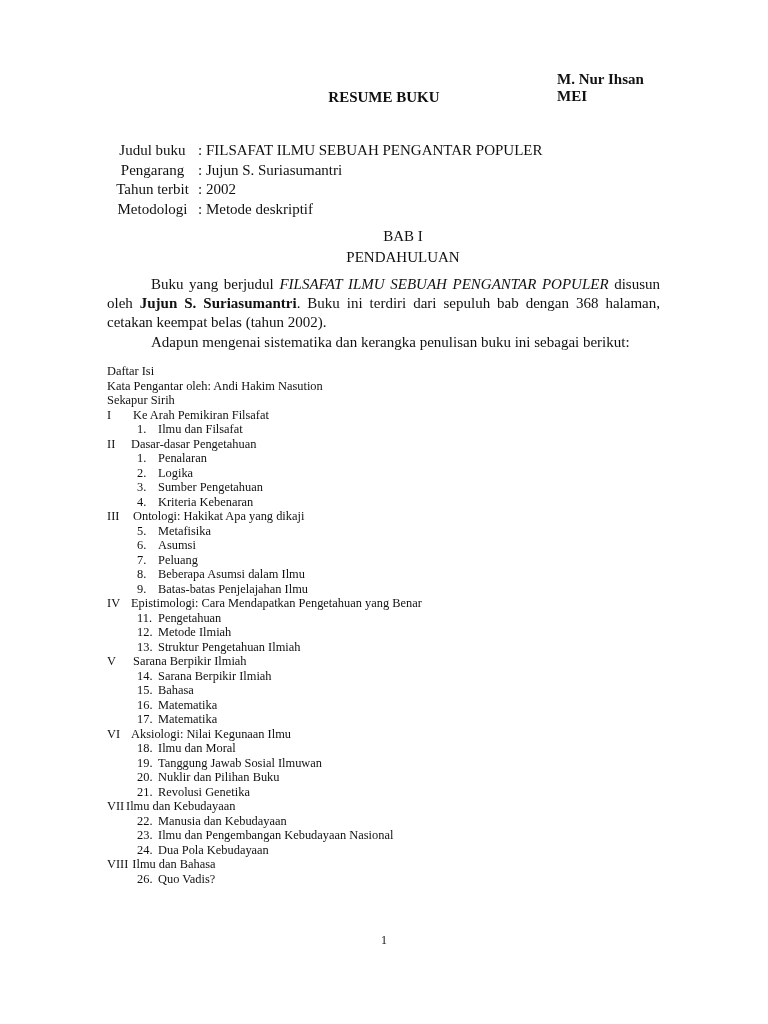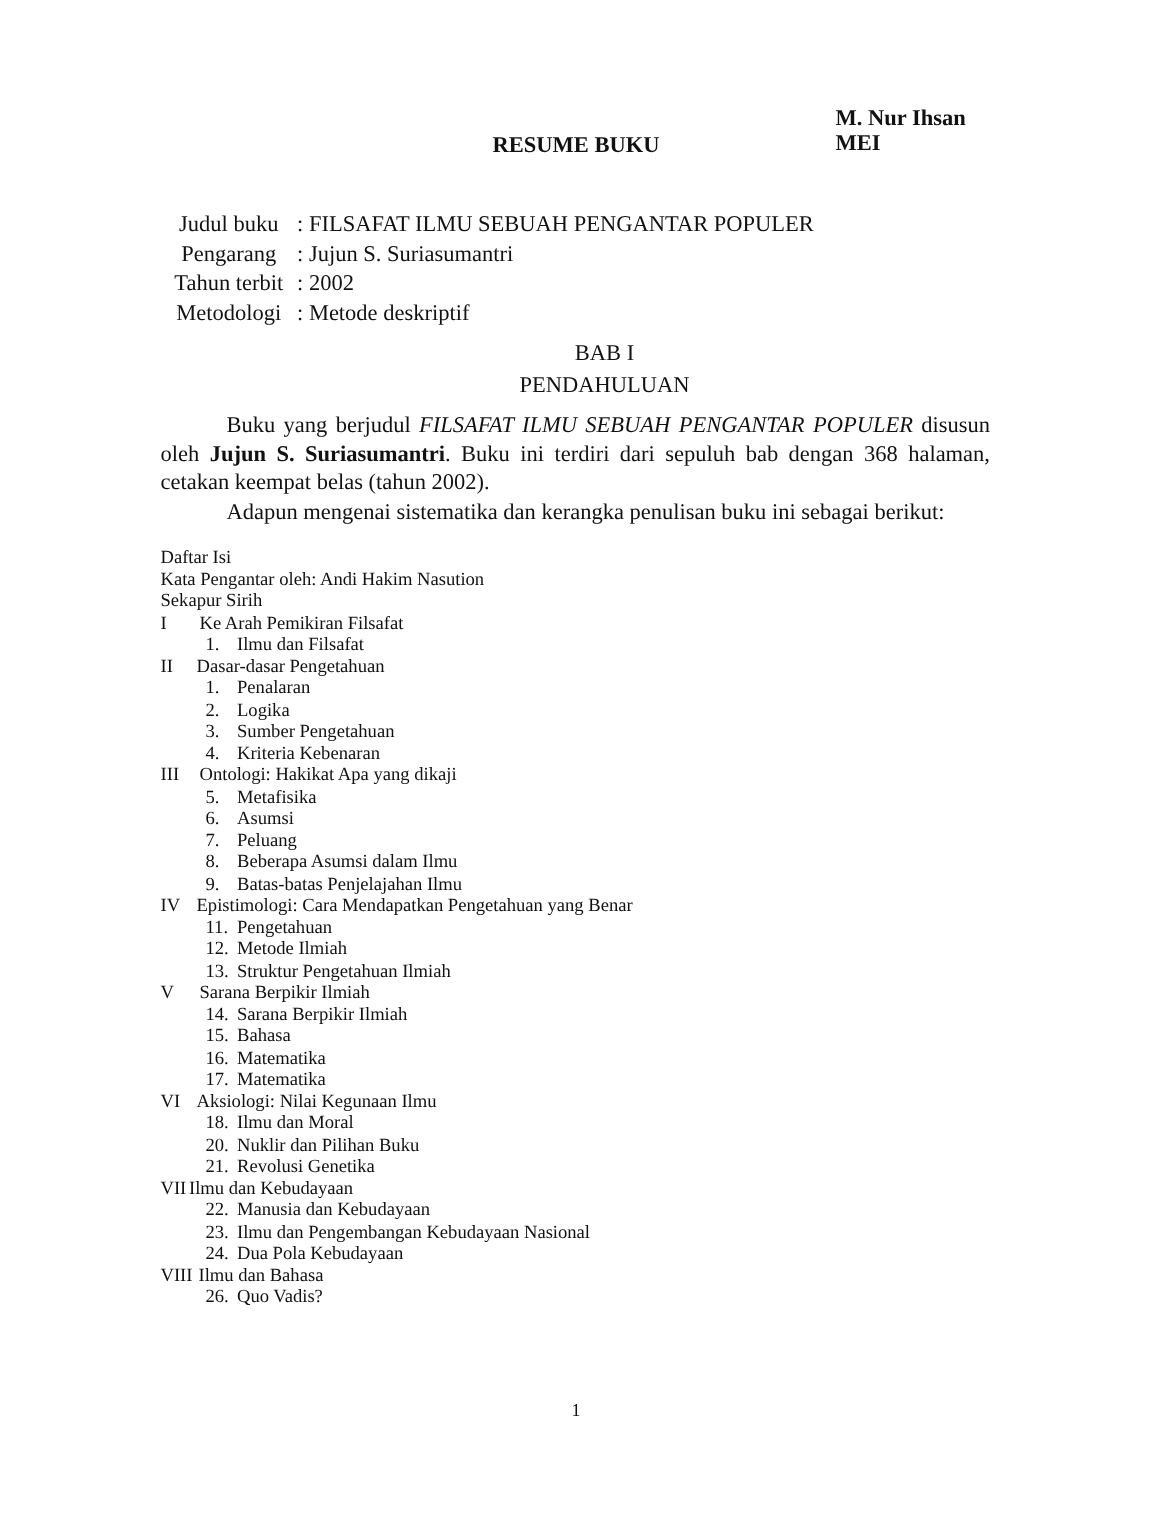--- a/index.html
+++ b/index.html
@@ -84,20 +84,21 @@
       <div class="toc-line sub"><span class="num">11.</span><span>Pengetahuan</span></div>
       <div class="toc-line sub"><span class="num">12.</span><span>Metode Ilmiah</span></div>
       <div class="toc-line sub"><span class="num">13.</span><span>Struktur Pengetahuan Ilmiah</span></div>
       <div class="toc-line"><span class="roman" style="width: 26px;">V</span><span>Sarana Berpikir Ilmiah</span></div>
       <div class="toc-line sub"><span class="num">14.</span><span>Sarana Berpikir Ilmiah</span></div>
       <div class="toc-line sub"><span class="num">15.</span><span>Bahasa</span></div>
       <div class="toc-line sub"><span class="num">16.</span><span>Matematika</span></div>
       <div class="toc-line sub"><span class="num">17.</span><span>Matematika</span></div>
       <div class="toc-line"><span class="roman" style="width: 24px;">VI</span><span>Aksiologi: Nilai Kegunaan Ilmu</span></div>
       <div class="toc-line sub"><span class="num">18.</span><span>Ilmu dan Moral</span></div>
+      <div class="toc-line sub"><span class="num">19.</span><span>Tanggung Jawab Sosial Ilmuwan</span></div>
       <div class="toc-line sub"><span class="num">20.</span><span>Nuklir dan Pilihan Buku</span></div>
       <div class="toc-line sub"><span class="num">21.</span><span>Revolusi Genetika</span></div>
       <div class="toc-line"><span class="roman" style="width: 19px;">VII</span><span>Ilmu dan Kebudayaan</span></div>
       <div class="toc-line sub"><span class="num">22.</span><span>Manusia dan Kebudayaan</span></div>
       <div class="toc-line sub"><span class="num">23.</span><span>Ilmu dan Pengembangan Kebudayaan Nasional</span></div>
       <div class="toc-line sub"><span class="num">24.</span><span>Dua Pola Kebudayaan</span></div>
       <div class="toc-line"><span class="roman" style="margin-right: 4px; text-align: right;">VIII</span><span>Ilmu dan Bahasa</span></div>
       <div class="toc-line sub"><span class="num">26.</span><span>Quo Vadis?</span></div>
     </div>
 

